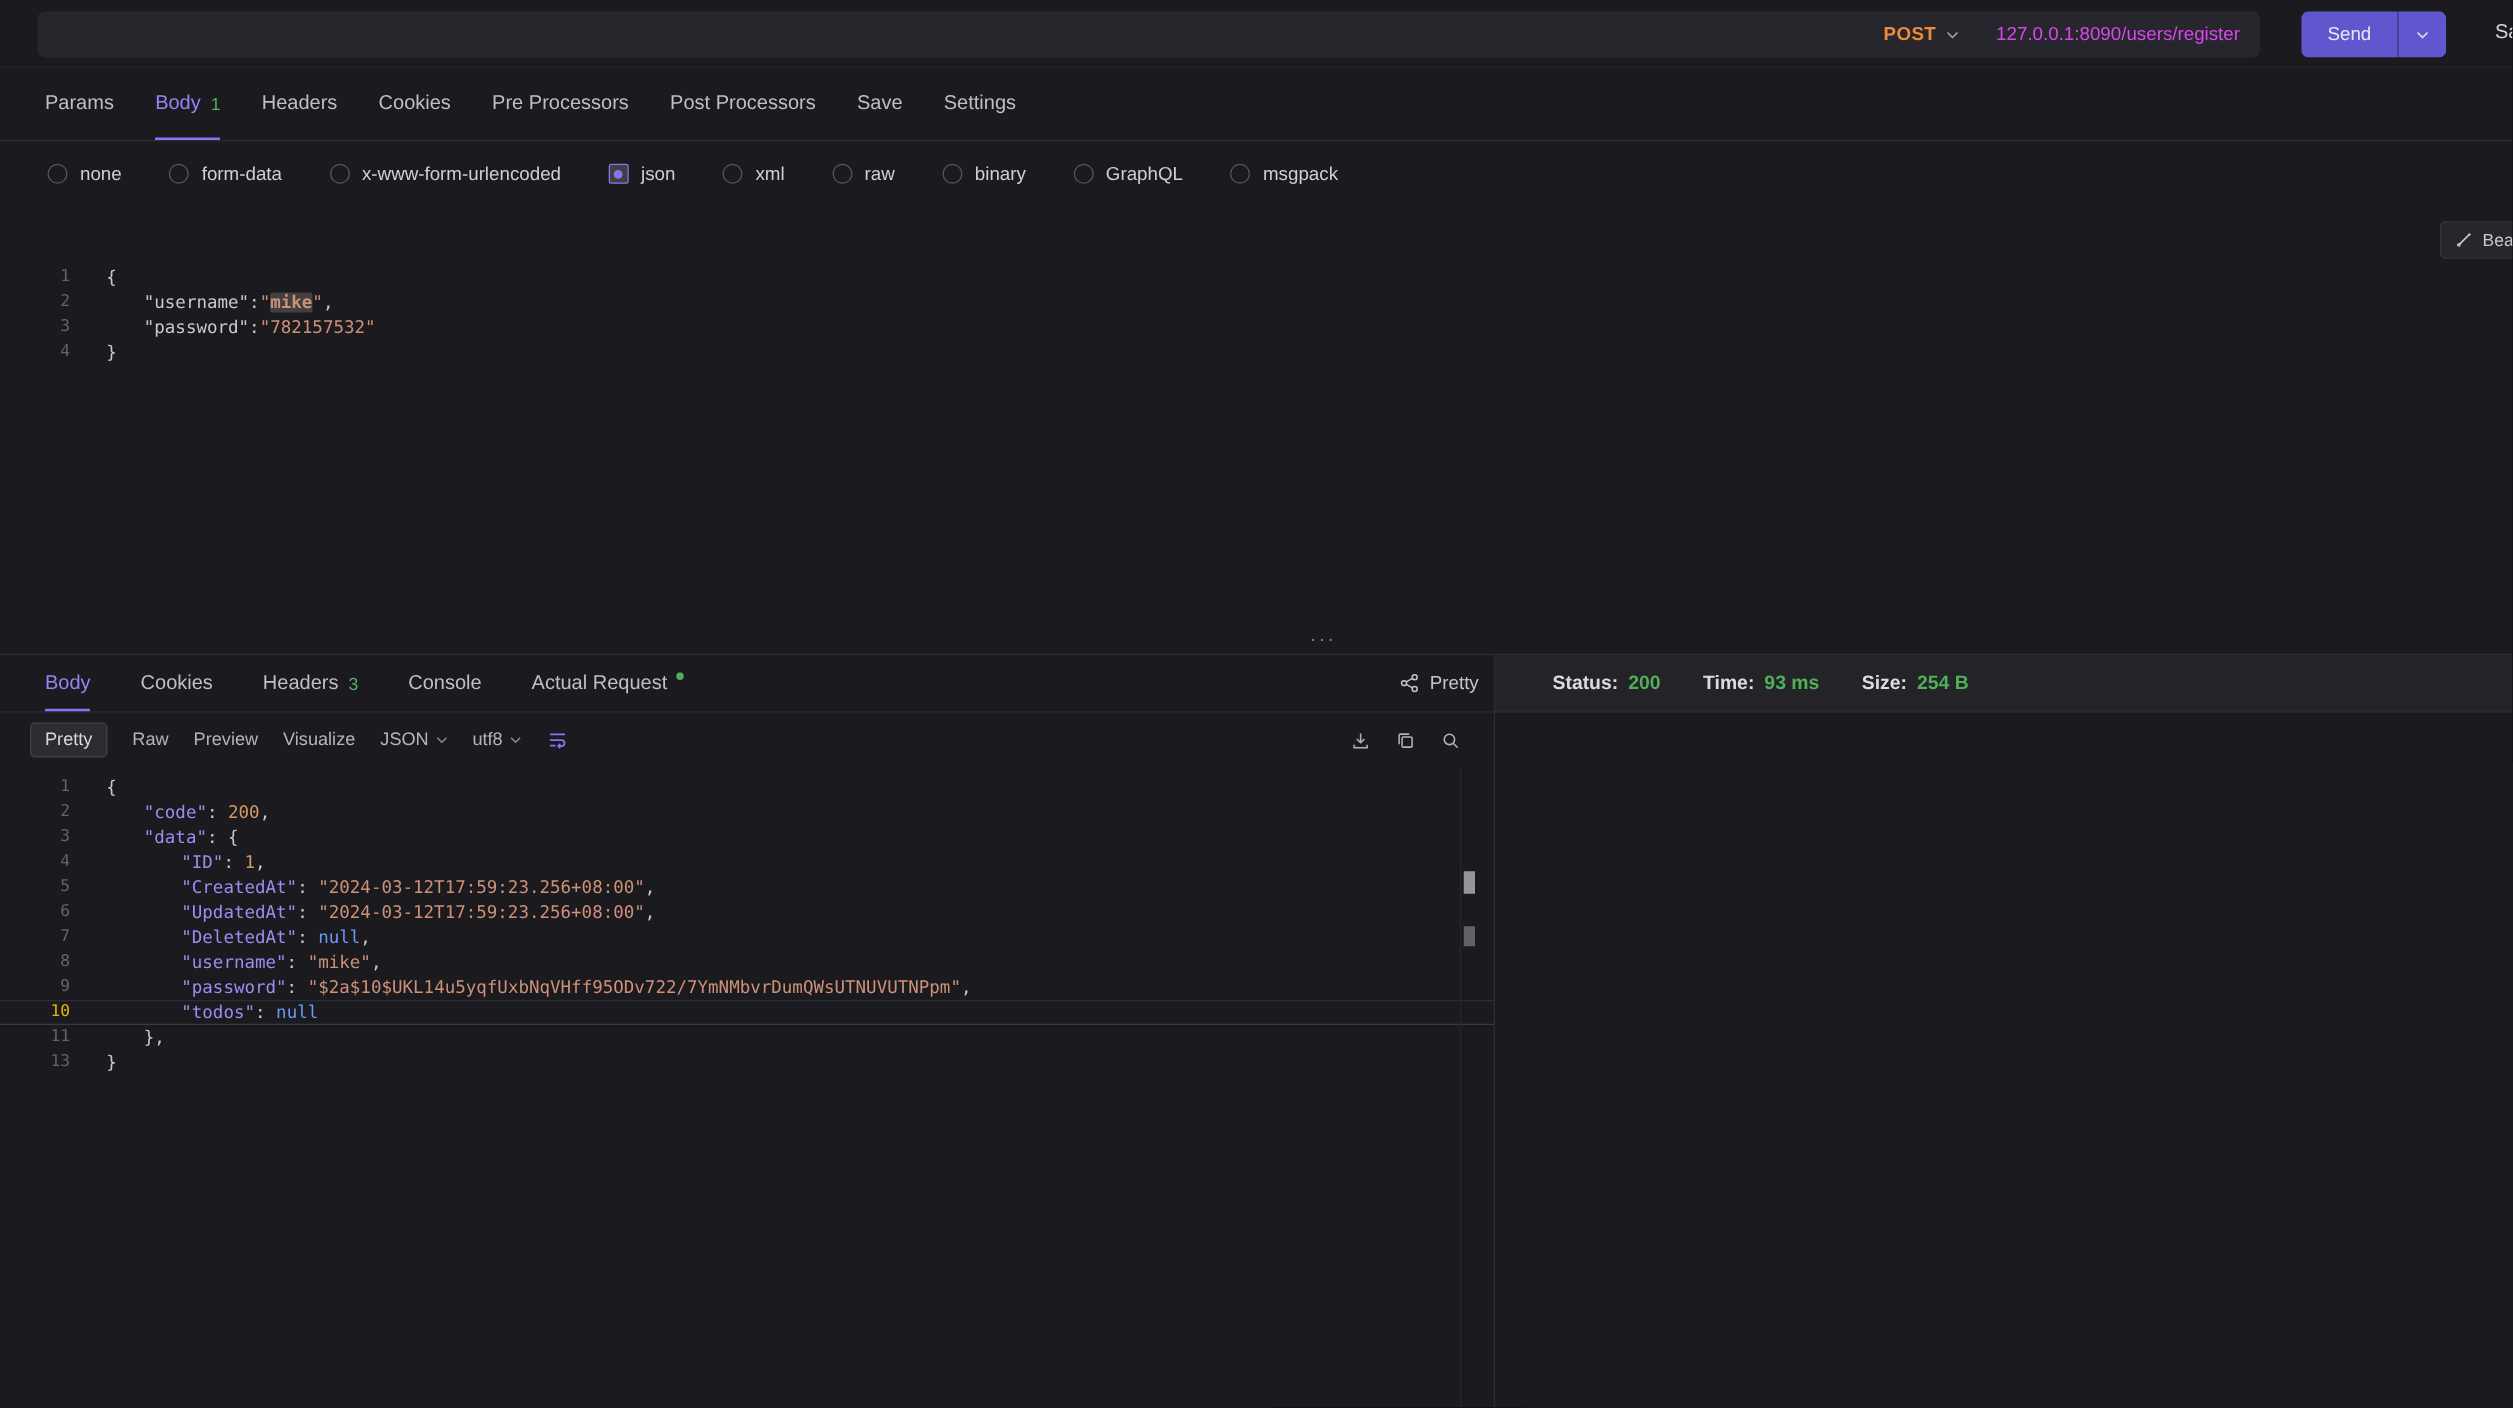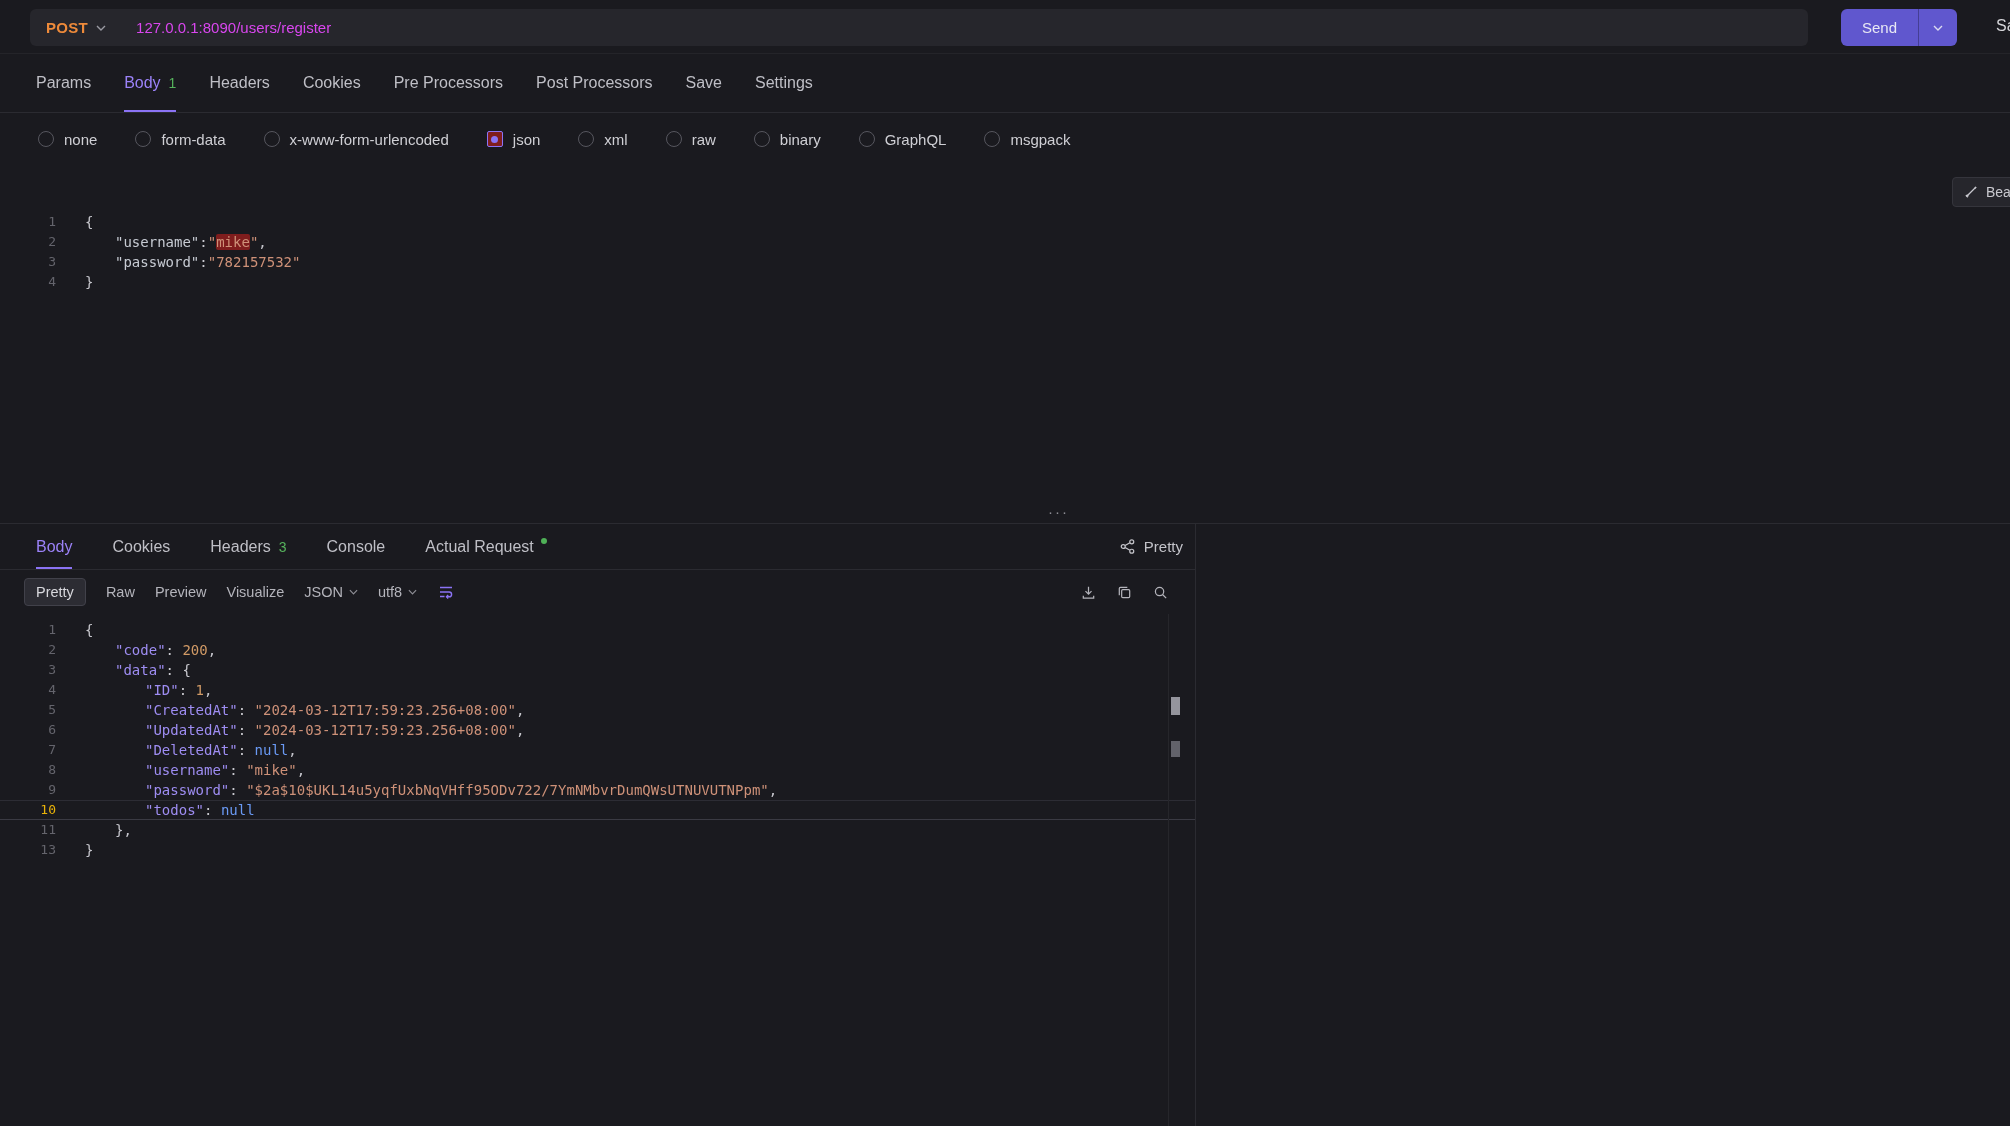--- a/index.html
+++ b/index.html
@@ -8,21 +8,21 @@
     position:relative; width:2010px; height:1126px; overflow:hidden;
     background:#1a1a1f; color:#c8c8ce;
     font-family:"Liberation Sans", sans-serif; font-size:16px;
   }
 
   
   .topbar { position:relative; height:54px; border-bottom:1px solid #242429; }
   .urlbar {
     position:absolute; left:30px; top:9px; width:1778px; height:37px;
     background:#26262c; border-radius:6px; display:flex; align-items:center;
-    padding:0 16px; gap:8px;
+    padding:0 16px; gap:8px;justify-content:flex-end;
   }
   .method { display:flex; align-items:center; gap:8px; cursor:pointer; }
   .method-label { color:#ee8a3a; font-weight:700; font-size:15px; letter-spacing:.3px; }
   .url-text { color:#d946ef; font-size:15px; margin-left:22px; }
   .send-wrap { position:absolute; left:1841px; top:9px; height:37px; display:flex; border-radius:6px; overflow:hidden; }
   .send-main { width:77px; background:#6057ce; color:#e8e8f4; font-size:15px; border:none; font-family:inherit; cursor:pointer;text-align:center; }
   .send-caret { width:39px; background:#6057ce; border:none; border-left:1px solid rgba(0,0,0,.28); display:flex; align-items:center; justify-content:center; cursor:pointer; }
   .save-partial { position:absolute; left:1996px; top:17px; color:#d6d6da; font-size:16px; white-space:nowrap; }
 
   
@@ -45,21 +45,21 @@
   .code-row .ln { width:56px; text-align:right; color:#64646c; flex:none; font-size:13px; line-height:20px; }
   .code-row .lc { padding-left:29px; }
   .code-row.current { box-shadow: inset 0 -1px 0 #3a3a43, inset 0 1px 0 #2c2c34; }
   .code-row.current .ln { color:#eab308; }
   .tk-str { color:#ce9178; }
   .tk-num { color:#d19a66; }
   .tk-nul { color:#6a9af5; }
   .tk-punc { color:#c8c8ce; }
   .req-code .tk-key { color:#c7cbd3; }
   .resp-code .tk-key { color:#9e8df2; }
-  .sel { background:#7f1d1d; border-radius:2px; }
+  .sel { background:#404040; border-radius:2px;font-weight:bold; }
 
   
   .editor { position:relative; height:342px; }
   .beautify {
     position:absolute; left:1952px; top:12px; height:30px; display:flex; align-items:center; gap:7px;
     background:#26262c; border:1px solid #35353c; border-radius:4px; padding:0 10px;
     color:#c9c9cf; font-size:14px; white-space:nowrap; cursor:pointer;
   }
   .req-code { padding-top:47px; }
 
@@ -300,15 +300,31 @@
             <div class="code-row"><span class="ln">9</span><span class="lc" style="padding-left: 89px;"><span class="tk-key">"password"</span><span class="tk-punc">: </span><span class="tk-str">"$2a$10$UKL14u5yqfUxbNqVHff95ODv722/7YmNMbvrDumQWsUTNUVUTNPpm"</span><span class="tk-punc">,</span></span></div>
             <div class="code-row current"><span class="ln">10</span><span class="lc" style="padding-left: 89px;"><span class="tk-key">"todos"</span><span class="tk-punc">: </span><span class="tk-nul">null</span></span></div>
             <div class="code-row"><span class="ln">11</span><span class="lc" style="padding-left: 59px;"><span class="tk-punc">},</span></span></div>
             <div class="code-row"><span class="ln">13</span><span class="lc" style="padding-left: 29px;"><span class="tk-punc">}</span></span></div>
           </div>
         <span class="ruler-mark m1"></span>
         <span class="ruler-mark m2"></span>
       </div>
     </div>
 
+    <div class="right-panel">
+      <div class="status-strip">
+        <span class="stat">
+          <span class="sl">Status:</span>
+          <span class="sv">200</span>
+        </span>
+        <span class="stat">
+          <span class="sl">Time:</span>
+          <span class="sv">93 ms</span>
+        </span>
+        <span class="stat">
+          <span class="sl">Size:</span>
+          <span class="sv">254 B</span>
+        </span>
+      </div>
+    </div>
 
   </div>
 </div>
 
 </body></html>

